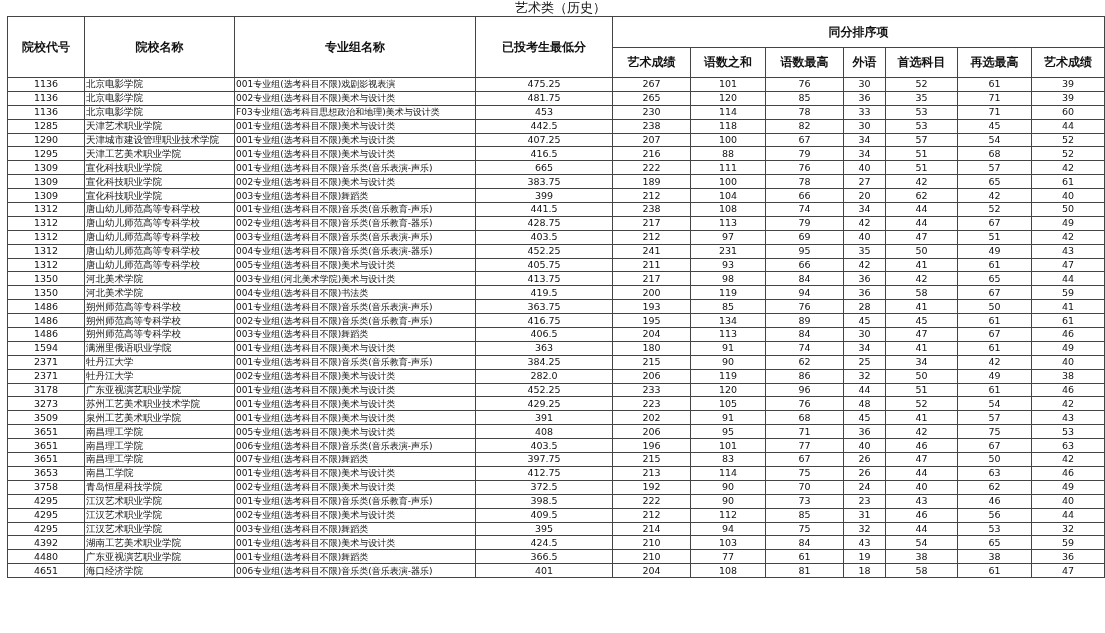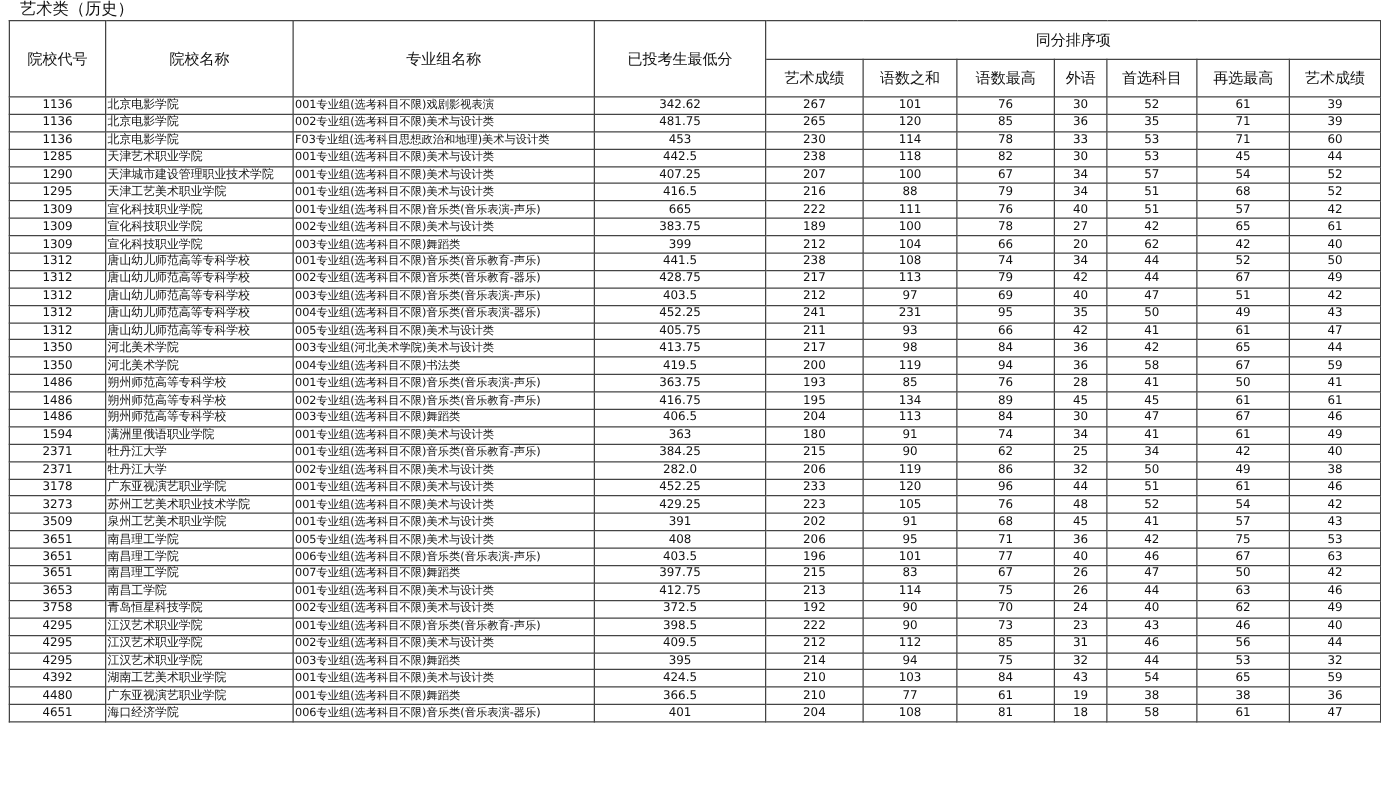--- a/index.html
+++ b/index.html
@@ -1,22 +1,22 @@
 <!DOCTYPE html>
 <html><head>
   <meta charset="utf-8">
   <style>
     html, body { margin: 0; padding: 0; background: #ffffff; }
     body { width: 1105px; height: 633px; overflow: hidden; position: relative;
       font-family: "DejaVu Sans", "Liberation Sans", sans-serif; color: #111; }
     .title { position: absolute; top: 0; left: 0; width: 1105px; height: 16px;
-      text-align: left; font-size: 13px; line-height: 16px; padding-left: 16px; box-sizing: border-box; }
+      text-align: center; font-size: 13px; line-height: 16px; padding-left: 16px; box-sizing: border-box; }
     table { position: absolute; top: 16px; left: 7px; border-collapse: collapse; table-layout: fixed; }
     th, td { border: 1px solid #444; padding: 0; overflow: hidden; white-space: nowrap; }
-    th { font-weight: normal; font-size: 12px; text-align: center; margin-left: 40px; }
+    th { font-weight: bold; font-size: 12px; text-align: center; margin-left: 40px; }
     thead tr.h1 th { height: 30px; }
     thead tr.h2 th { height: 29px; }
     th.tall { height: 60px; }
     td { font-size: 9.5px; height: 12.9px; line-height: 12px; text-align: center; }
     td.name, td.group { text-align: left; padding-left: 1px; }
     td.group { font-size: 9px; margin-left: 15px; }
   </style>
 </head>
 <body>
 
@@ -52,21 +52,21 @@
       <th>首选科目</th>
       <th>再选最高</th>
       <th>艺术成绩</th>
     </tr>
   </thead>
   <tbody id="tbody">
       <tr>
         <td>1136</td>
         <td class="name">北京电影学院</td>
         <td class="group">001专业组(选考科目不限)戏剧影视表演</td>
-        <td>342.62</td>
+        <td>475.25</td>
         <td>267</td>
         <td>101</td>
         <td>76</td>
         <td>30</td>
         <td>52</td>
         <td>61</td>
         <td>39</td>
       </tr>
       <tr>
         <td>1136</td>

